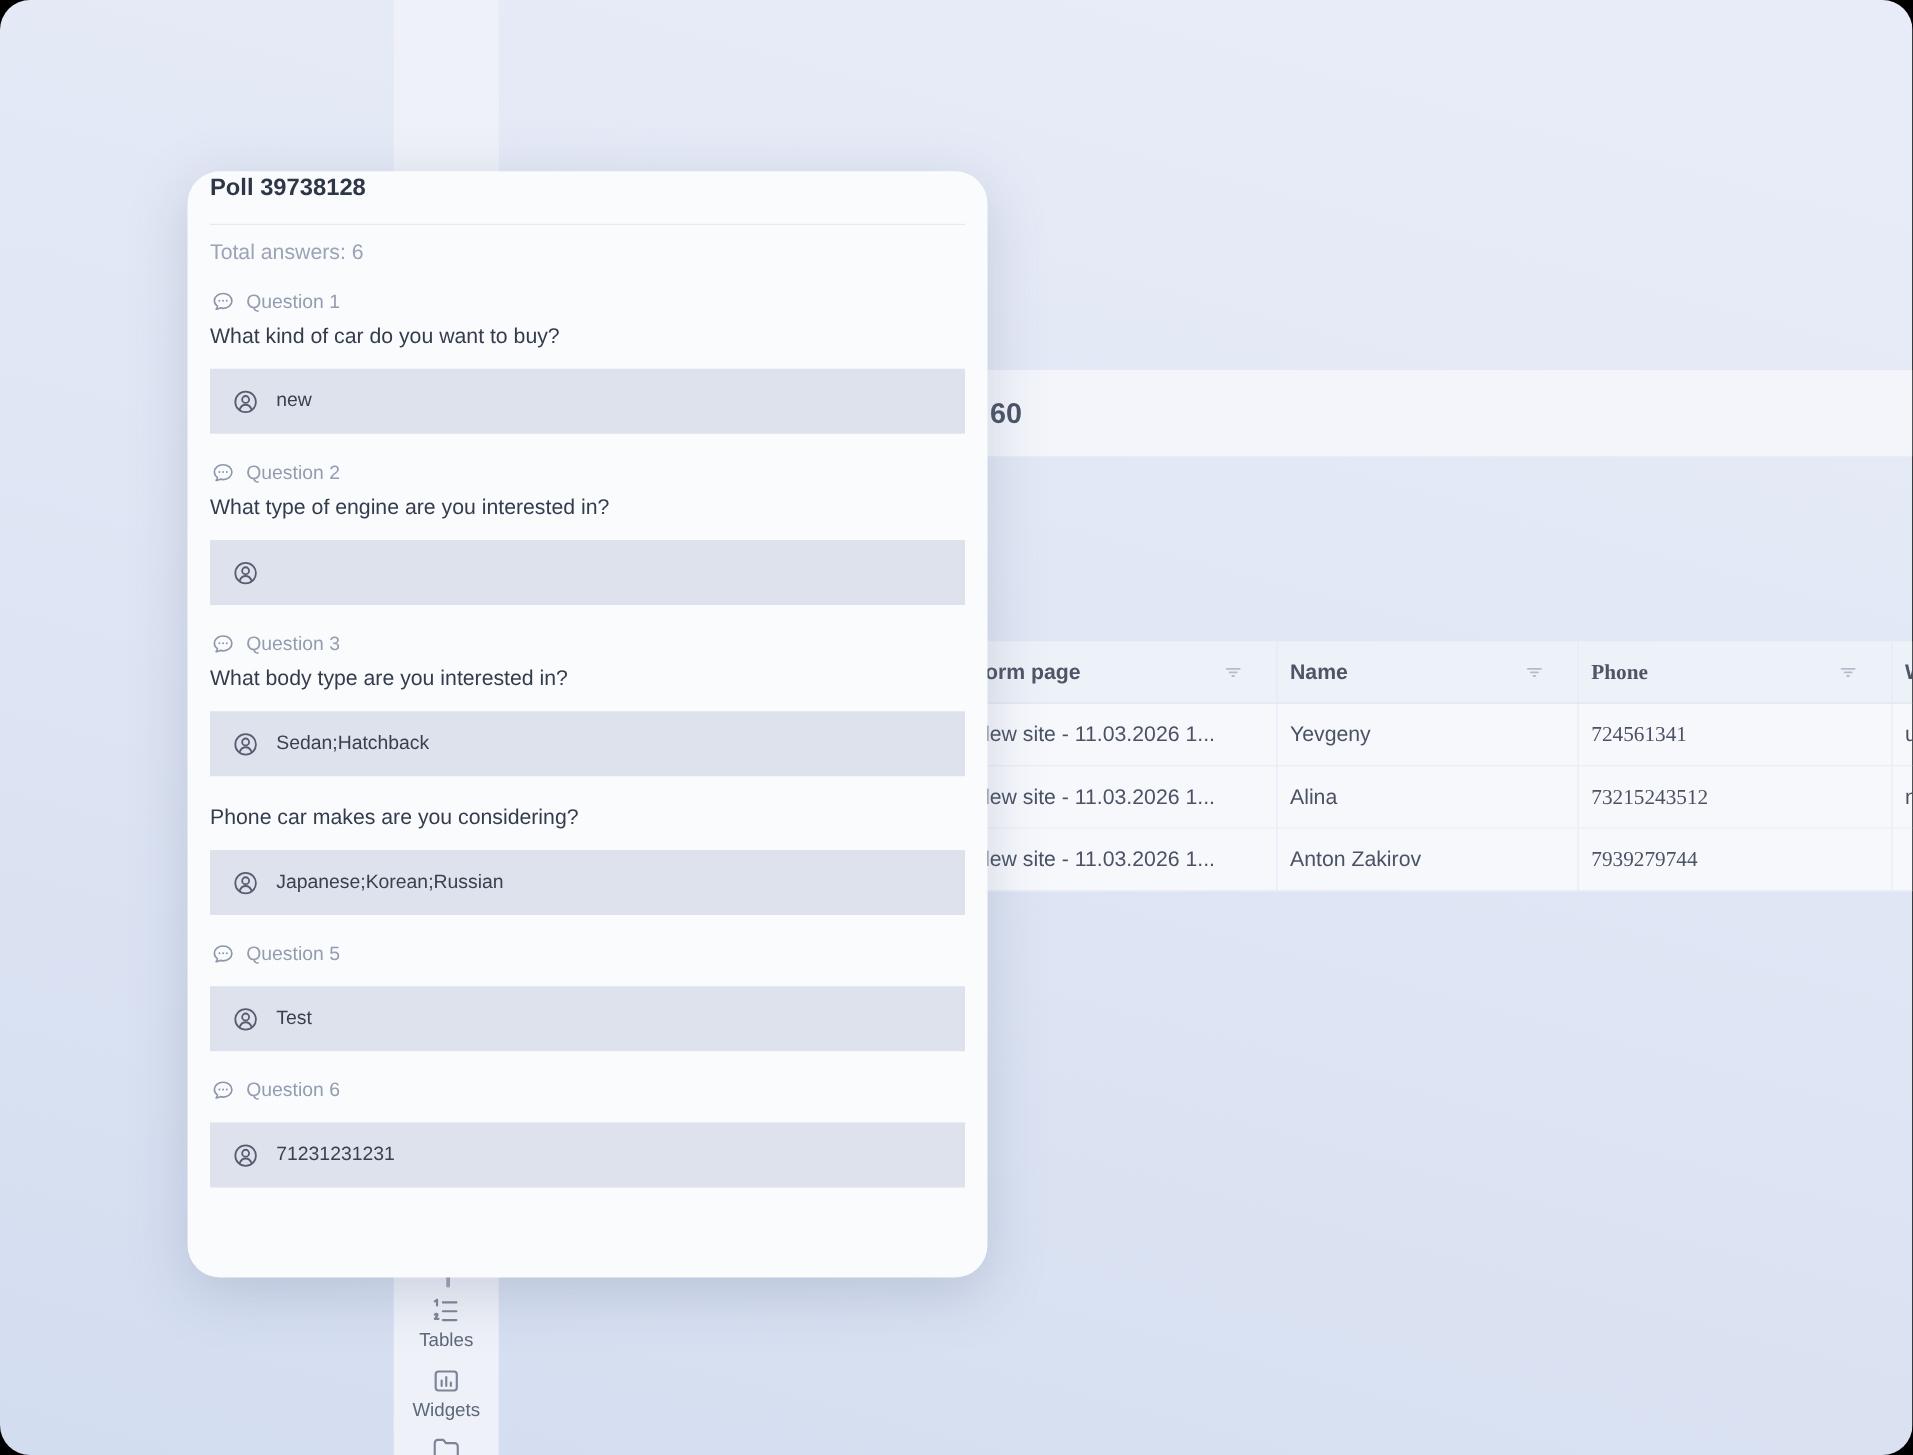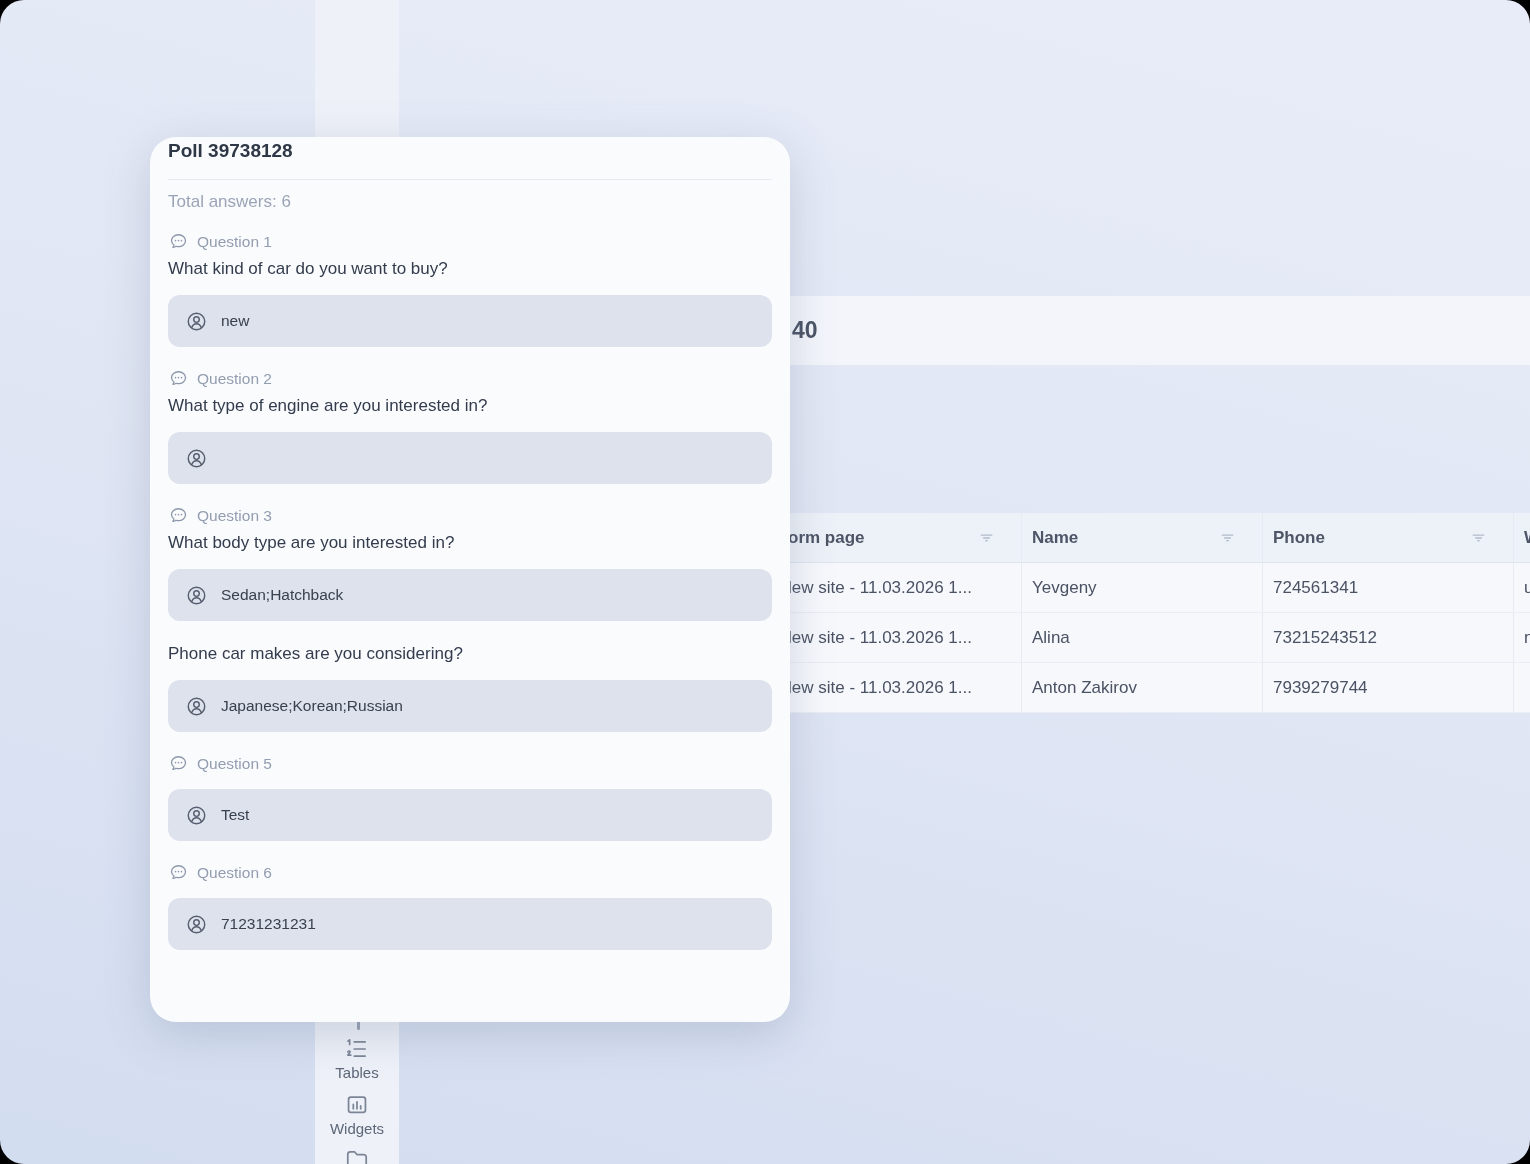--- a/index.html
+++ b/index.html
@@ -34,38 +34,38 @@
   .clicky{cursor:pointer;}
 
   .results-table{position:absolute;left:470px;right:0;top:513px;}
   .trow{display:flex;height:49px;}
   .thead-row{background:#edf1f8;border-bottom:1px solid #dfe4ef;}
   .tbody-row{background:#f6f8fc;border-bottom:1px solid #eaedf5;}
   .tcell{display:flex;align-items:center;box-sizing:border-box;overflow:hidden;
          border-right:1px solid #e6eaf3;padding-left:10px;font-size:17px;color:#4a5263;}
   .tcell.c1{width:552px;padding-left:318px;flex:none;}
   .tcell.c2{width:241px;flex:none;}
-  .tcell.c3{width:251px;flex:none;}
+  .tcell.c3{width:251px;flex:none;font-family:Liberation Serif, serif;}
   .tcell.c4{flex:1;border-right:none;}
   .thead-row .tcell{color:#4d5566;font-weight:600;}
   .filter-icon{width:17px;height:17px;color:#b3bccb;margin-left:auto;margin-right:26px;flex:none;}
 
   
   .poll-card{position:absolute;z-index:5;left:150px;top:137px;width:640px;height:885px;
              box-sizing:border-box;background:#fafbfd;border-radius:26px;
              box-shadow:0 12px 45px rgba(95,110,145,.25);padding:0 18px 20px;}
   .poll-title{font-size:19px;font-weight:700;color:#2e3746;height:28px;display:flex;align-items:center;}
   .poll-divider{border:none;border-top:1px solid #e7e9f0;margin:14px 0 12px;}
   .poll-total{font-size:17px;color:#9ba4b6;height:20px;margin-bottom:19px;}
   .qblock{margin-bottom:21px;}
   .qblock.last{margin-bottom:0;}
   .qlabel{display:flex;align-items:center;gap:8px;height:21px;font-size:15.5px;color:#939db0;}
   .qlabel svg{width:21px;height:21px;color:#8d97aa;flex:none;}
   .qtext{font-size:17px;color:#333c4d;line-height:23px;margin-top:5px;}
-  .answer-pill{margin-top:15px;height:52px;border-radius:12px;background:#dee2ec;
+  .answer-pill{margin-top:15px;height:52px;border-radius:0;background:#dee2ec;
                display:flex;align-items:center;gap:13px;padding:0 17px;
                font-size:15.5px;color:#39414f;}
   .answer-pill svg{width:23px;height:23px;color:#565e70;flex:none;}
 
   svg{display:block;}
 </style>
 </head>
 <body>
 
 <div class="screen">
@@ -91,21 +91,21 @@
         </svg>
         <div class="side-label">Widgets</div>
       </div>
 
       <svg class="side-folder" viewBox="0 0 24 24" fill="none" stroke="currentColor" stroke-width="1.6" stroke-linecap="round" stroke-linejoin="round">
         <path d="M3.5 19.5V7.8A2.3 2.3 0 015.8 5.5h4.1l2 2.4h6.3a2.3 2.3 0 012.3 2.3v9.3"></path>
       </svg>
     </div>
 
     <div class="band band-title">
-      <div class="page-title-frag">40</div>
+      <div class="page-title-frag">60</div>
     </div>
 
 
     <div class="results-table">
       <div class="trow thead-row">
         <div class="tcell c1">
           <span>orm page</span>
           <svg class="filter-icon" viewBox="0 0 18 18" fill="none" stroke="currentColor" stroke-width="1.5" stroke-linecap="round">
               <path d="M3.5 6.5h11M6 9.5h6M8.3 12.5h1.4"></path>
             </svg>

